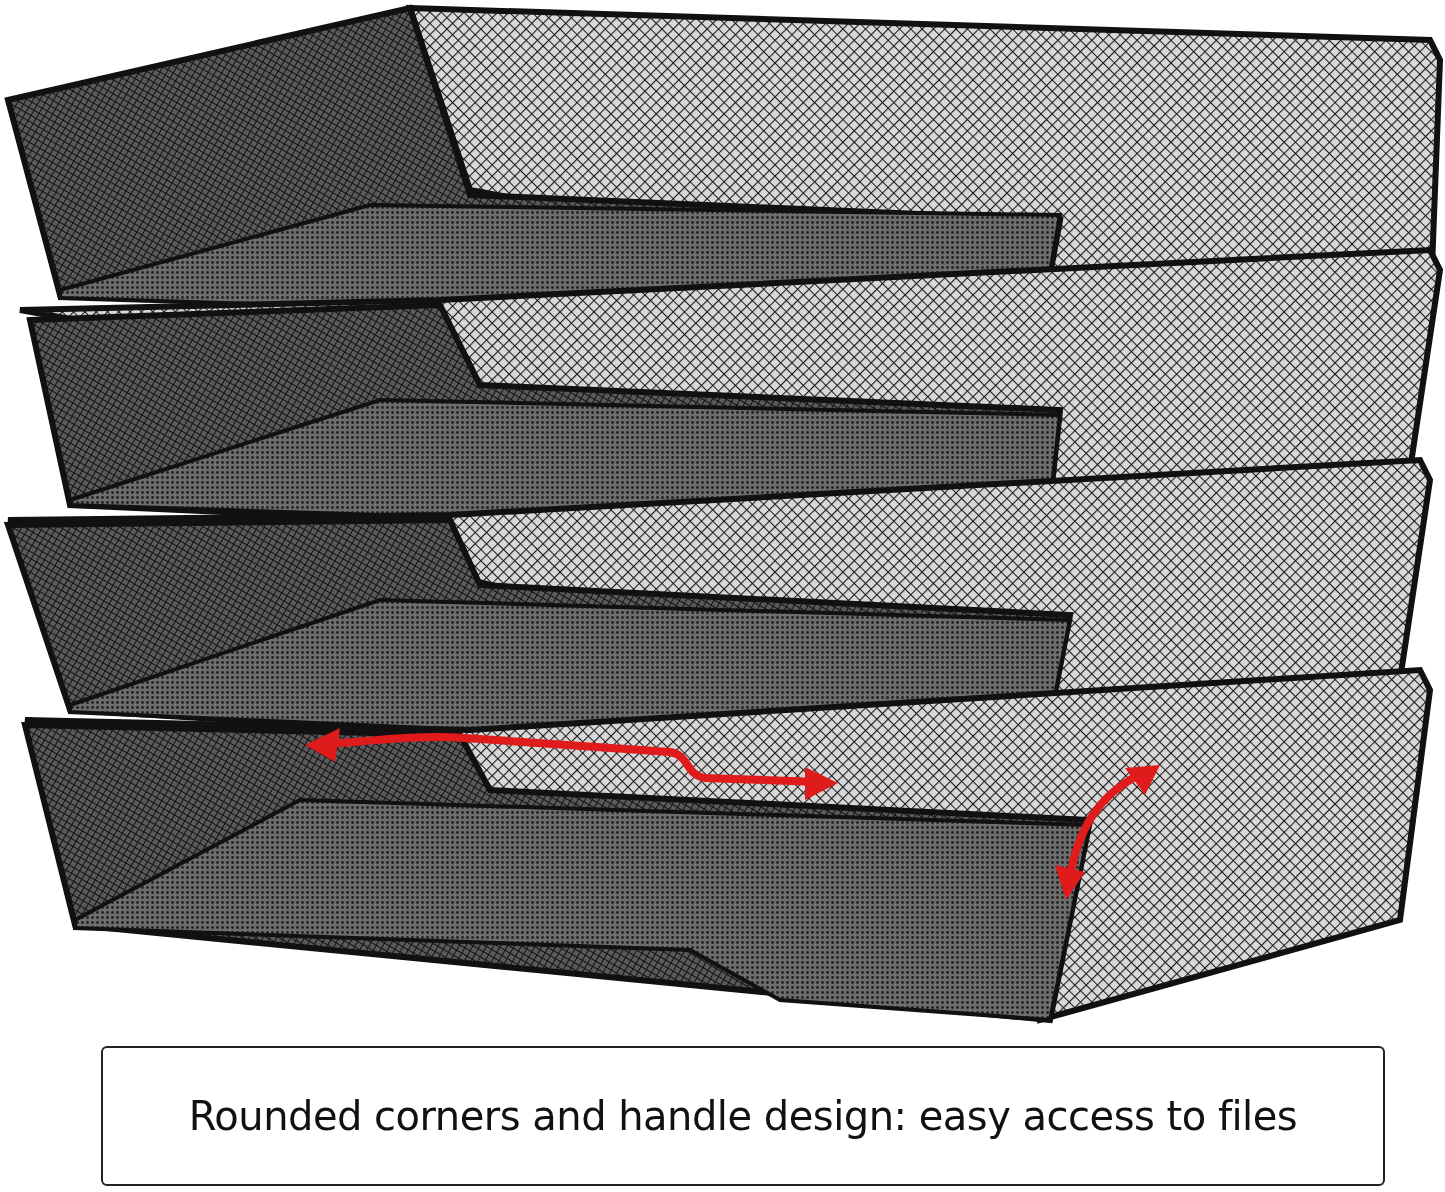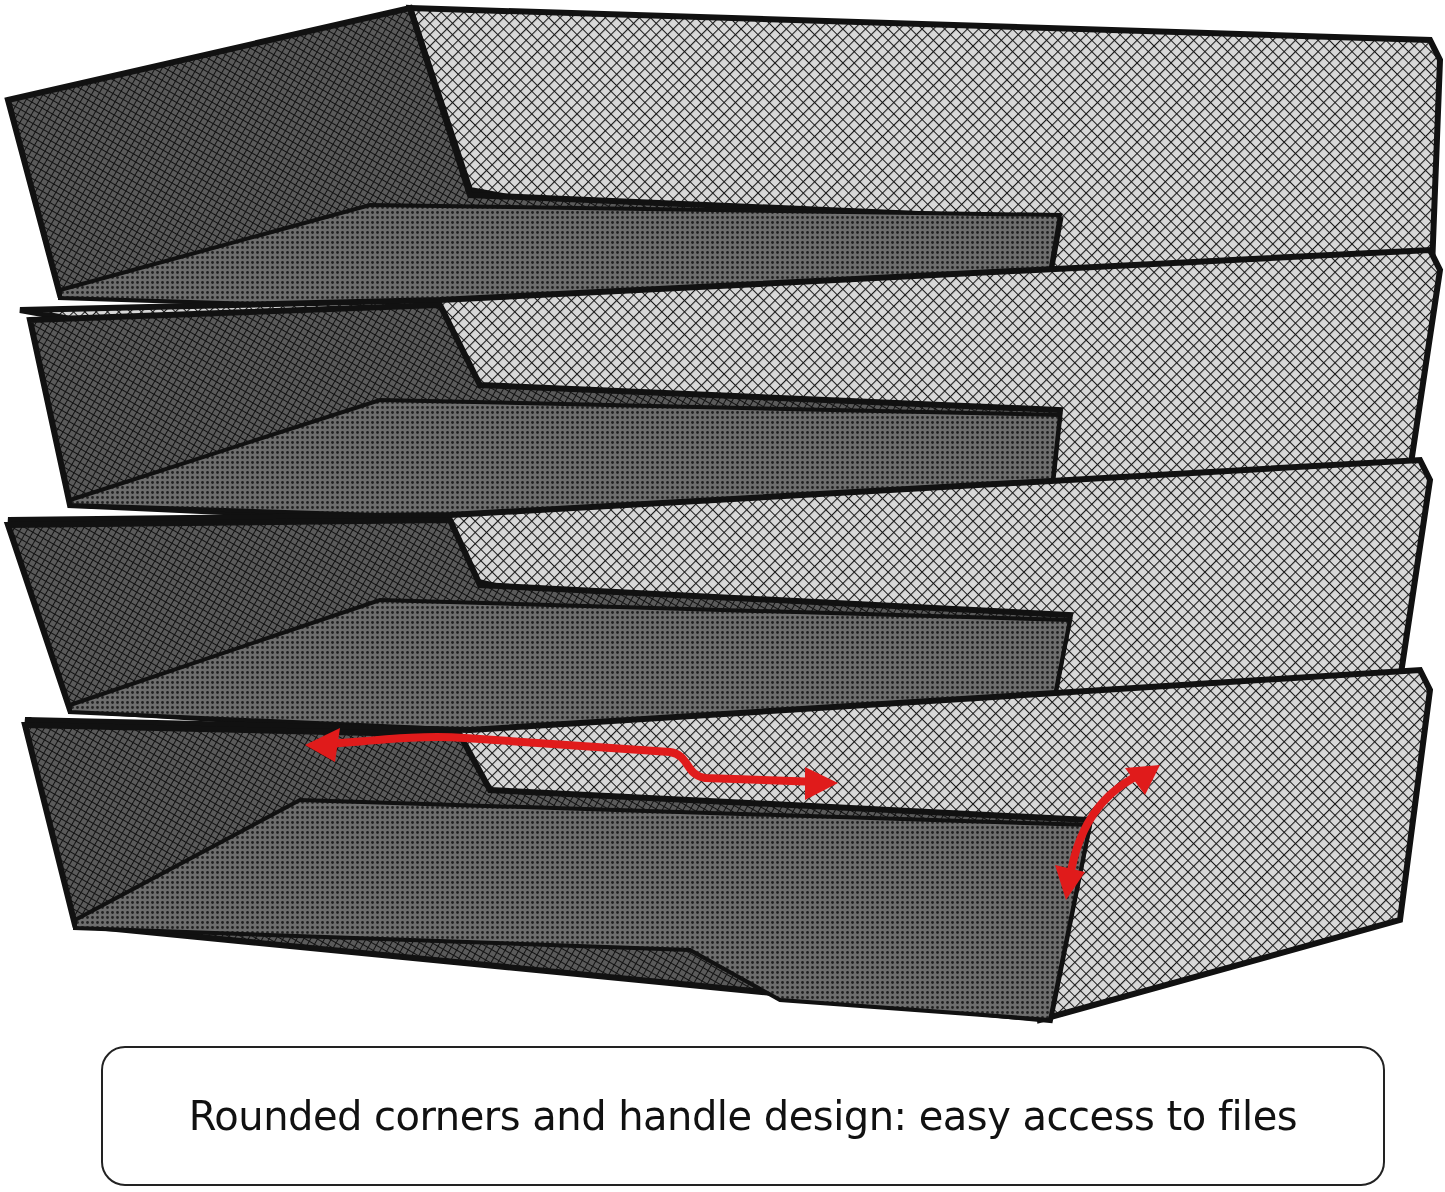--- a/index.html
+++ b/index.html
@@ -1,18 +1,18 @@
 <!DOCTYPE html>
 <html><head>
 <meta charset="utf-8">
 <style>
   html,body{margin:0;padding:0;background:#ffffff;}
   body{width:1445px;height:1192px;position:relative;overflow:hidden;font-family:"DejaVu Sans",sans-serif;}
   .photo{position:absolute;left:0;top:0;width:1445px;height:1030px;}
-  .caption-box{position:absolute;left:101px;top:1046px;width:1284px;height:140px;border:2px solid #222;border-radius:24px;background:#fff;box-sizing:border-box;display:flex;align-items:center;justify-content:center;}
+  .caption-box{position:absolute;left:101px;top:1046px;width:1284px;height:140px;border:2px solid #222;border-radius:6px;background:#fff;box-sizing:border-box;display:flex;align-items:center;justify-content:center;}
   .caption-text{font-family:"DejaVu Sans",sans-serif;font-size:40px;color:#111;letter-spacing:-0.5px;}
 </style>
 </head>
 <body>
 
 <svg class="photo" viewBox="0 0 1445 1030" xmlns="http://www.w3.org/2000/svg">
   <defs>
     <pattern id="mesh" width="8" height="8" patternUnits="userSpaceOnUse" patternTransform="rotate(45)">
       <rect width="8" height="8" fill="#d8d8d8"></rect>
       <path d="M0 0 L0 8 M0 0 L8 0" stroke="#1a1a1a" stroke-width="2.2"></path>

